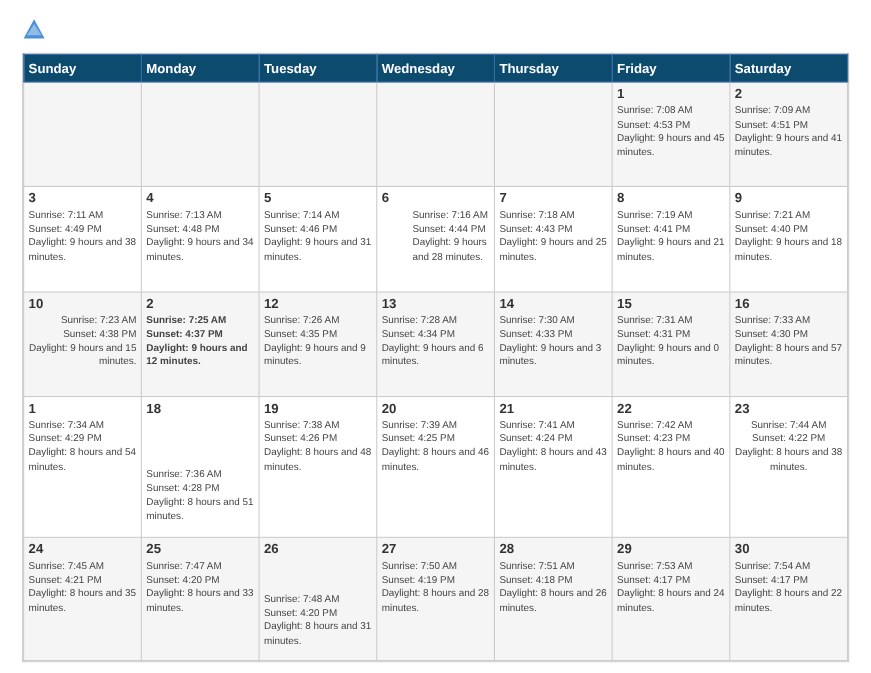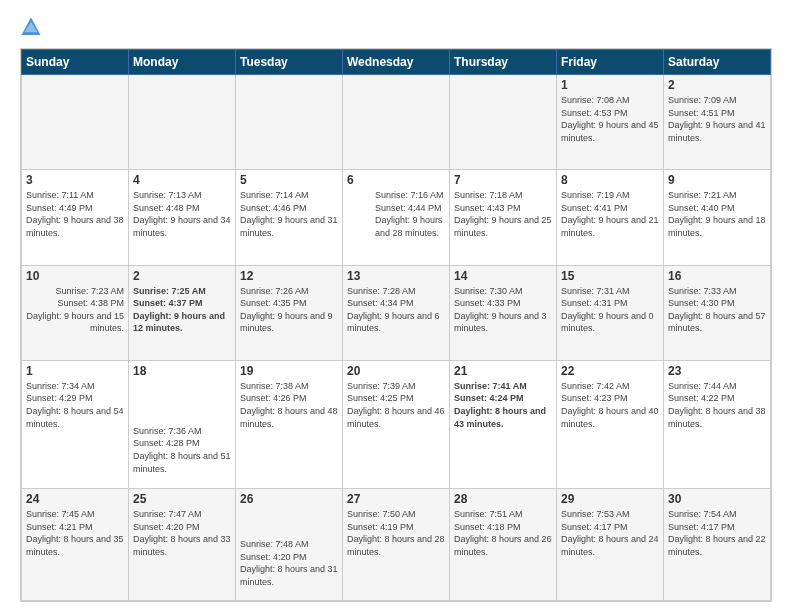--- a/index.html
+++ b/index.html
@@ -271,33 +271,33 @@
 Daylight: 8 hours and 48 minutes.</div>
             </td>
             <td>
               <span class="day-num">20</span>
               <div class="day-info" style="white-space: pre-line;">Sunrise: 7:39 AM
 Sunset: 4:25 PM
 Daylight: 8 hours and 46 minutes.</div>
             </td>
             <td>
               <span class="day-num">21</span>
-              <div class="day-info" style="white-space: pre-line; font-weight: bold;">Sunrise: 7:41 AM
+              <div class="day-info" style="white-space: pre-line;">Sunrise: 7:41 AM
 Sunset: 4:24 PM
 Daylight: 8 hours and 43 minutes.</div>
             </td>
             <td>
               <span class="day-num">22</span>
               <div class="day-info" style="white-space: pre-line;">Sunrise: 7:42 AM
 Sunset: 4:23 PM
 Daylight: 8 hours and 40 minutes.</div>
             </td>
             <td>
               <span class="day-num">23</span>
-              <div class="day-info" style="white-space: pre-line;">Sunrise: 7:44 AM
+              <div class="day-info" style="white-space: pre-line; text-align: center;">Sunrise: 7:44 AM
 Sunset: 4:22 PM
 Daylight: 8 hours and 38 minutes.</div>
             </td>
           </tr>
           <tr>
             <td>
               <span class="day-num">24</span>
               <div class="day-info" style="white-space: pre-line;">Sunrise: 7:45 AM
 Sunset: 4:21 PM
 Daylight: 8 hours and 35 minutes.</div>

